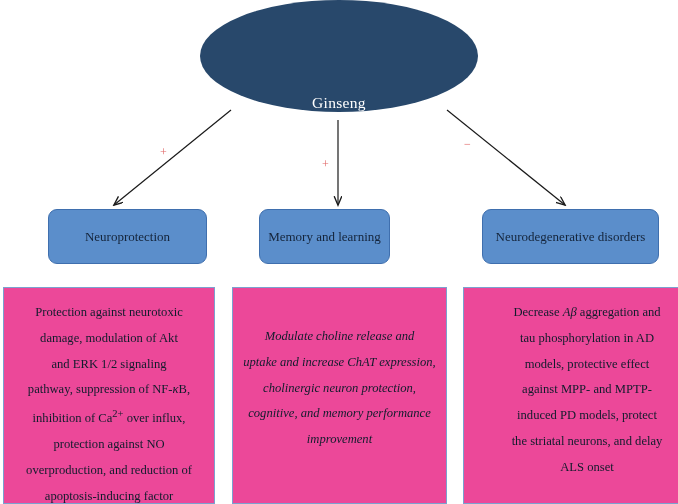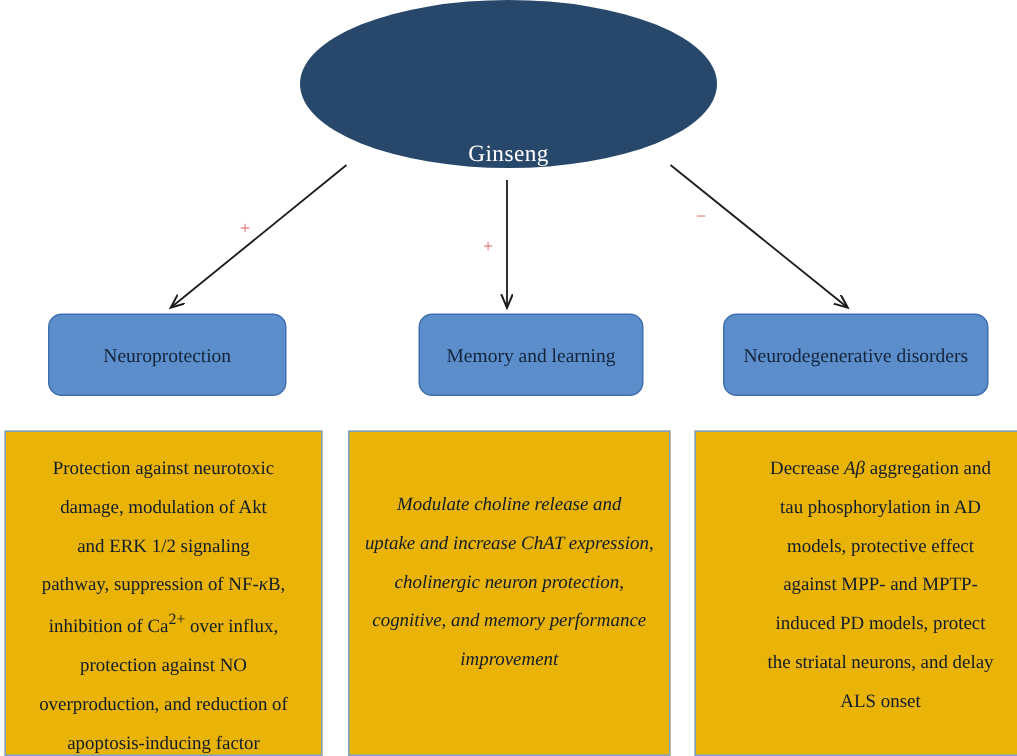--- a/index.html
+++ b/index.html
@@ -69,30 +69,30 @@
     align-items: center;
     justify-content: center;
     box-sizing: border-box;
   }
   .cat-box .cat-label {
     color: #14243a;
     font-size: 13px;
     text-align: center;
     padding: 0 8px;
   }
-  .cat-1 { left: 32px;  width: 159px; justify-content: center; }
-  .cat-2 { left: 259px; width: 150px; margin-left: 20px; }
+  .cat-1 { left: 48px;  width: 159px; justify-content: center; }
+  .cat-2 { left: 259px; width: 131px; }
   .cat-3 { left: 482px; width: 177px; }
 
   
   .detail-box {
     position: absolute;
     top: 287px;
     height: 217px;
-    background: #eab308;
+    background: #ec4899;
     border: 1px solid #7ba1cf;
     box-sizing: border-box;
     display: flex;
     justify-content: center;
     padding: 12px 10px;
   }
   .detail-box .detail-text {
     color: #111c2c;
     font-size: 12.6px;
     line-height: 2.05;

